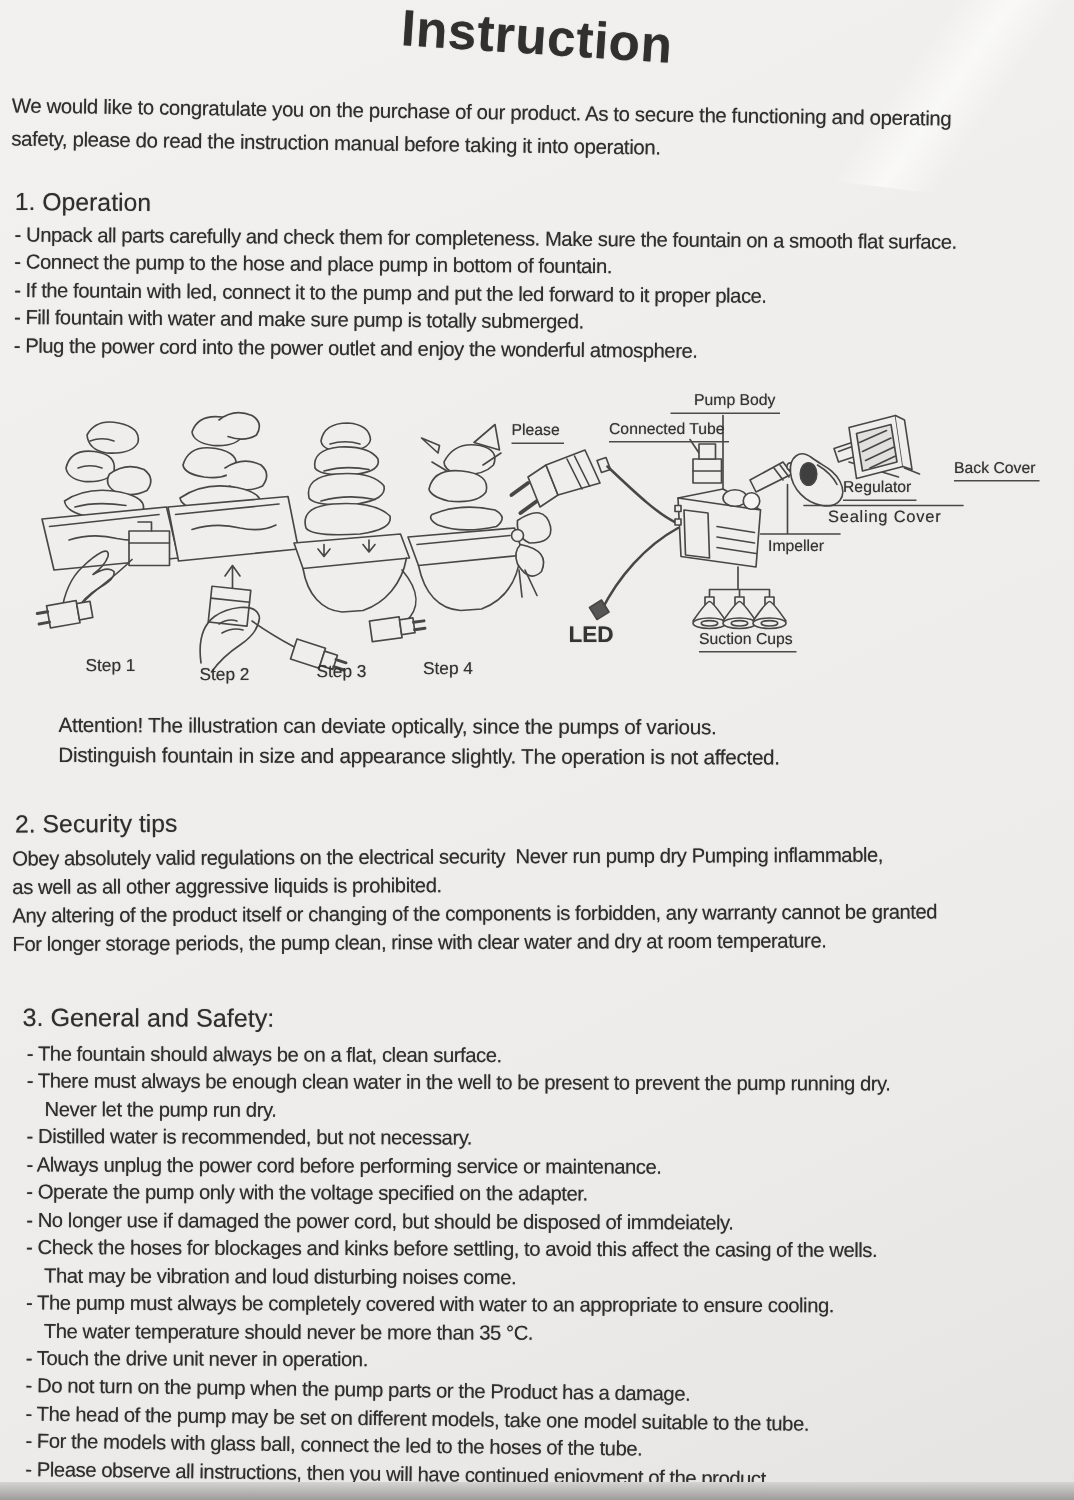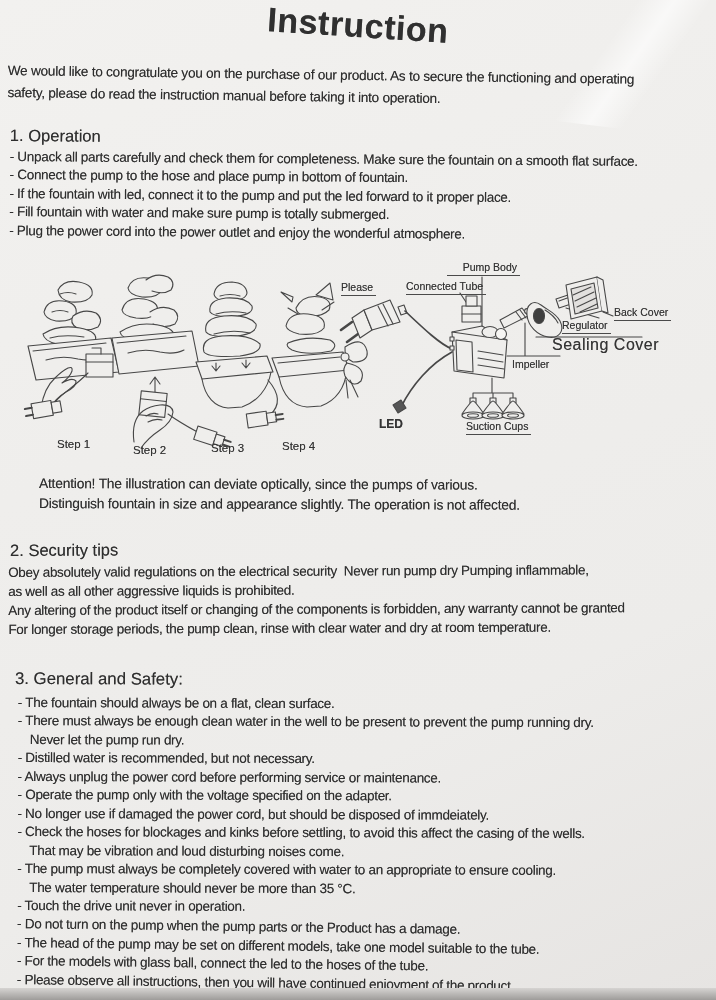--- a/index.html
+++ b/index.html
@@ -39,22 +39,22 @@
     transform:rotate(.45deg);transform-origin:left top;
   }
   .sec-op .h{font-size:16.5px;line-height:20px;margin-bottom:3px;}
   .sec-op .line{font-size:13.5px;letter-spacing:-.3px;line-height:18.4px;}
   .diagram{position:absolute;left:0;top:250px;width:716px;height:212px;}
   .diagram svg{position:absolute;left:0;top:0;}
   .dlabel{
     position:absolute;font-size:10.5px;color:#343434;white-space:pre;line-height:12px;
   }
   .dlabel.u{border-bottom:1.2px solid #4a4a4a;padding:0 3px 2px 0;text-align:right;}
-  .dlabel.seal{font-size:16px;letter-spacing:.5px;}
-  .dlabel.led{font-weight:700;font-size:12px;}
+  .dlabel.seal{font-size:11px;letter-spacing:.5px;}
+  .dlabel.led{font-weight:700;font-size:15px;}
   .steplabel{
     position:absolute;font-weight:400;font-size:11.5px;color:#333;white-space:pre;
   }
   .attention{
     position:absolute;left:39px;top:474px;width:670px;
     font-size:13.8px;letter-spacing:-.2px;line-height:19.5px;
     transform:rotate(.2deg);transform-origin:left top;
   }
   .sec-security{
     position:absolute;left:8px;top:540px;width:712px;
@@ -240,21 +240,21 @@
         <path d="M597,27 L603,30 L608,63 L602,61" fill="#efeeec"></path>
         <path d="M571,39 L594,33 L598,58 L575,64 Z" fill="#e2e0de"></path>
         <path d="M573,45 L591,37 M575,51 L594,42 M577,57 L596,48 M580,62 L597,54"></path>
         <path d="M603,62 L613,66"></path>
       </g>
     </svg>
 
     <div class="dlabel u" style="left:341px;top:31px;">Please</div>
     <div class="dlabel u" style="left:447px;top:11px;width:70px;">Pump Body</div>
     <div class="dlabel u" style="left:406px;top:30px;">Connected Tube</div>
-    <div class="dlabel u" style="left:614px;top:56px;">Back Cover</div>
+    <div class="dlabel u" style="left:636px;top:56px;">Back Cover</div>
     <div class="dlabel u" style="left:562px;top:69px;">Regulator</div>
     <div class="dlabel seal" style="left:552px;top:89px;">Sealing Cover</div>
     <div class="dlabel" style="left:512px;top:108px;">Impeller</div>
     <div class="dlabel led" style="left:379px;top:168px;">LED</div>
     <div class="dlabel u" style="left:466px;top:170px;">Suction Cups</div>
 
     <div class="steplabel" style="left:57px;top:188px;">Step 1</div>
     <div class="steplabel" style="left:133px;top:194px;">Step 2</div>
     <div class="steplabel" style="left:211px;top:192px;text-align:center;">Step 3</div>
     <div class="steplabel" style="left:282px;top:190px;">Step 4</div>

